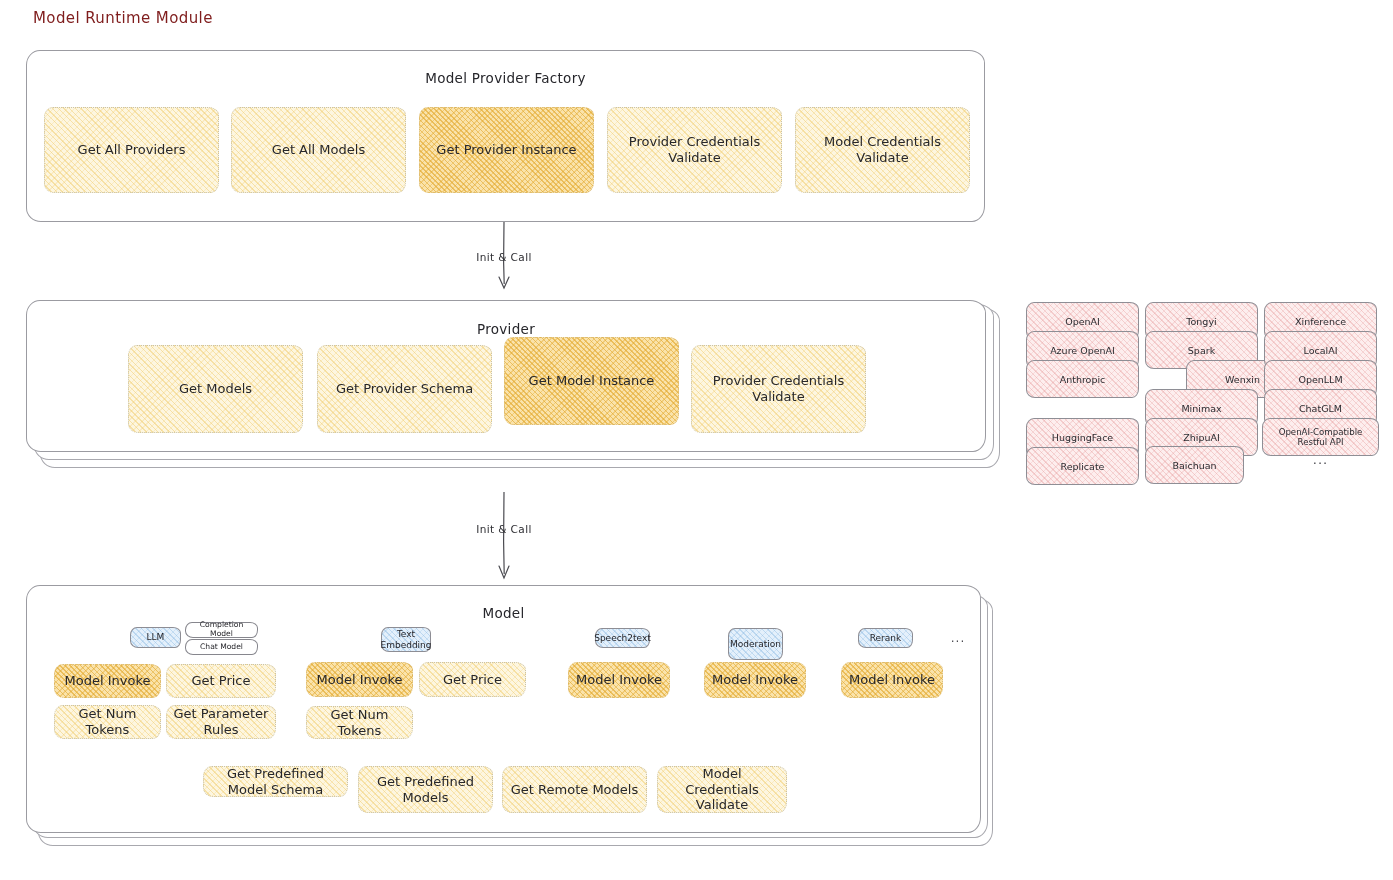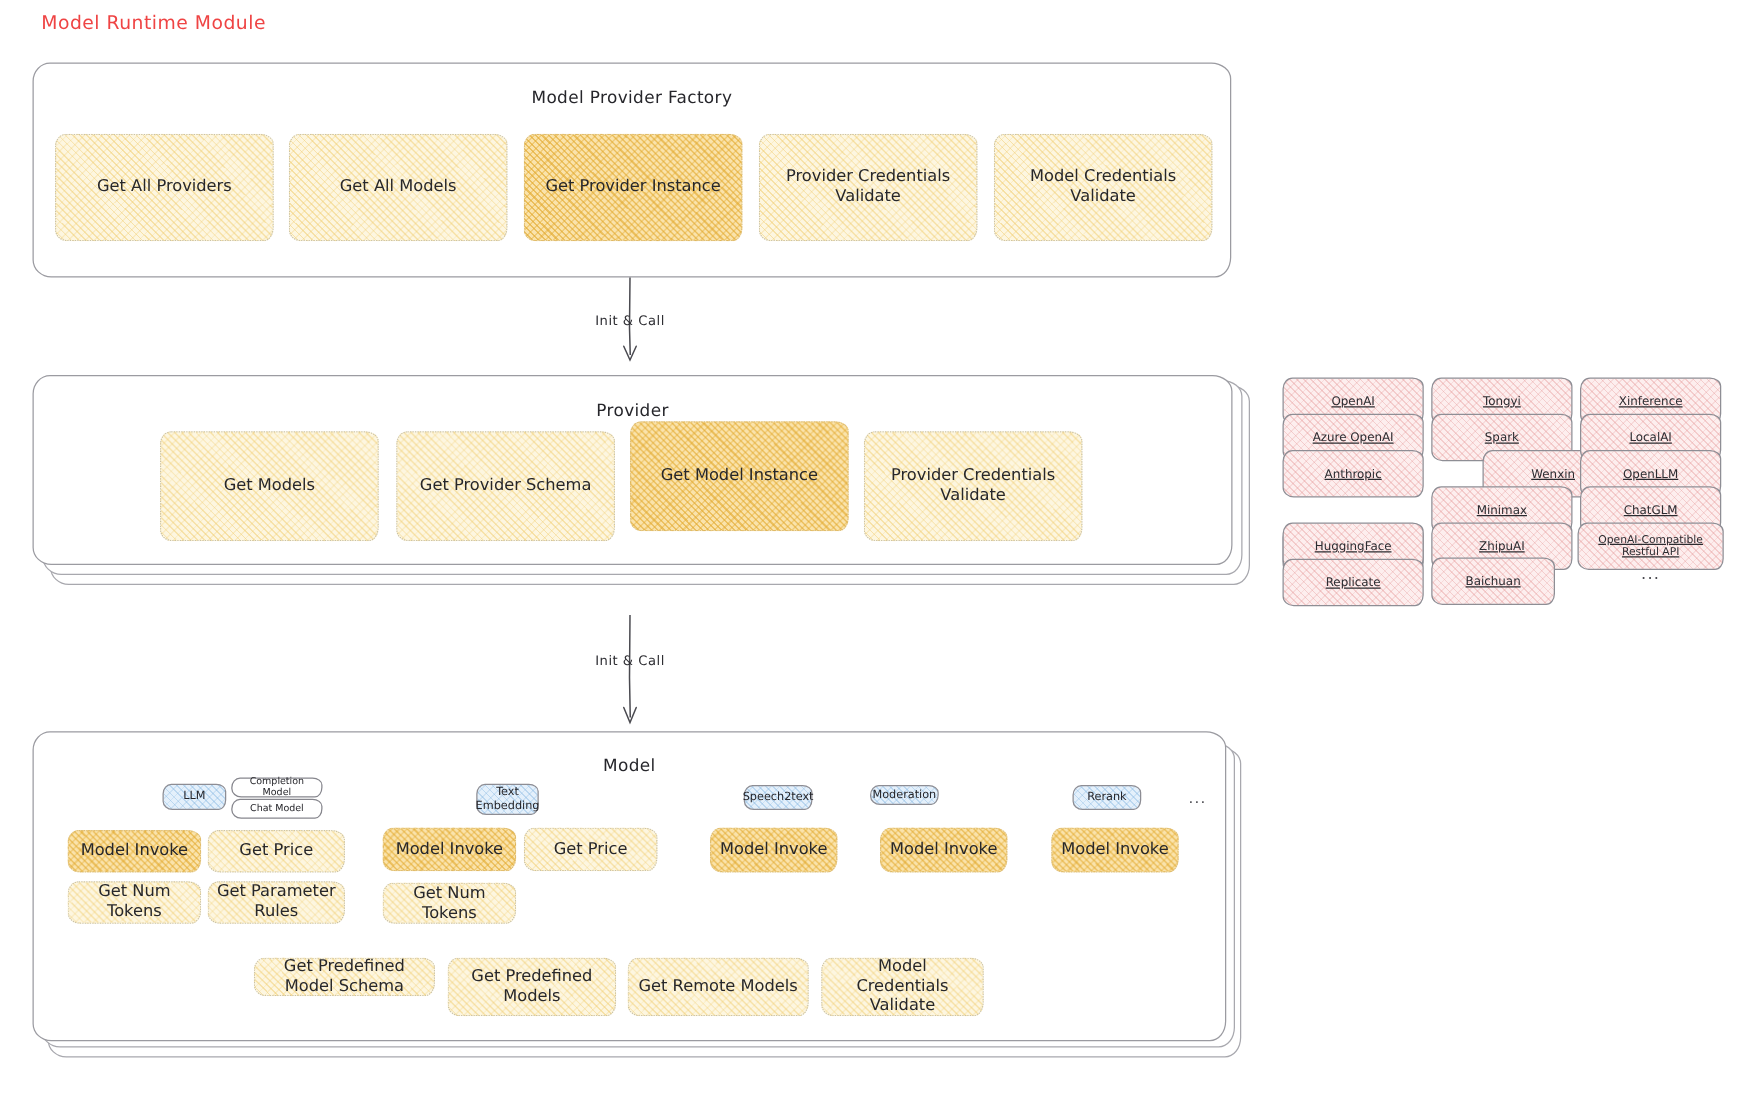--- a/index.html
+++ b/index.html
@@ -10,21 +10,21 @@
     font-family:"DejaVu Sans", sans-serif;
     color:#27272a;
     position:relative;
     overflow:hidden;
   }
   .canvas{position:absolute;left:0;top:0;width:1393px;height:880px;}
 
   
   .page-title{
     position:absolute;left:33px;top:9px;
-    font-size:15px;letter-spacing:.4px;color:#ef4444;
+    font-size:15px;letter-spacing:.4px;color:#7f1d1d;
   }
 
   
   .hcard{
     position:absolute;
     background:#ffffff;
     border:1.4px solid #9b9ba1;
     border-radius:14px 16px 13px 15px / 15px 13px 16px 14px;
     box-sizing:border-box;
   }
@@ -74,21 +74,20 @@
     border-radius:8px 9px 7px 9px / 9px 7px 9px 8px;
     display:flex;align-items:center;justify-content:center;
     text-align:center;
     font-size:9.5px;
     color:#2c2c31;
     padding:18px 4px;
     background-color:#fdeeee;
     background-image:
       repeating-linear-gradient(45deg, rgba(226,140,140,.34) 0 1px, rgba(255,255,255,0) 1px 4px),
       repeating-linear-gradient(-45deg, rgba(226,140,140,.20) 0 1px, rgba(255,255,255,0) 1px 5px);
-    text-decoration: underline;
   }
   .ellipsis{
     position:absolute;text-align:center;font-size:13px;color:#4a4a50;letter-spacing:1px;
   }
 
   
   .badge{
     position:absolute;
     box-sizing:border-box;
     border:1.3px solid #8d8d94;
@@ -200,21 +199,21 @@
 
   <div class="badge" style="left:381px;top:627px;width:50px;height:25px;">Text Embedding</div>
 
   <div class="chip hot" style="left:306px;top:662px;width:107px;height:35px;">Model Invoke</div>
   <div class="chip" style="left:419px;top:662px;width:107px;height:35px;">Get Price</div>
   <div class="chip" style="left:306px;top:706px;width:107px;height:33px;">Get Num Tokens</div>
 
   <div class="badge" style="left:595px;top:628px;width:55px;height:20px;">Speech2text</div>
   <div class="chip hot" style="left:568px;top:662px;width:102px;height:36px;">Model Invoke</div>
 
-  <div class="badge" style="left:696px;top:628px;width:55px;height:16px;">Moderation</div>
+  <div class="badge" style="left:728px;top:628px;width:55px;height:32px;">Moderation</div>
   <div class="chip hot" style="left:704px;top:662px;width:102px;height:36px;">Model Invoke</div>
 
   <div class="badge" style="left:858px;top:628px;width:55px;height:20px;">Rerank</div>
   <div class="chip hot" style="left:841px;top:662px;width:102px;height:36px;">Model Invoke</div>
 
   <div class="ellipsis" style="left:938px;top:631px;width:40px;font-size:12px;">...</div>
 
   <div class="chip" style="left:203px;top:766px;width:145px;height:31px;">Get Predefined Model Schema</div>
   <div class="chip" style="left:358px;top:766px;width:135px;height:47px;">Get Predefined Models</div>
   <div class="chip" style="left:502px;top:766px;width:145px;height:47px;">Get Remote Models</div>

